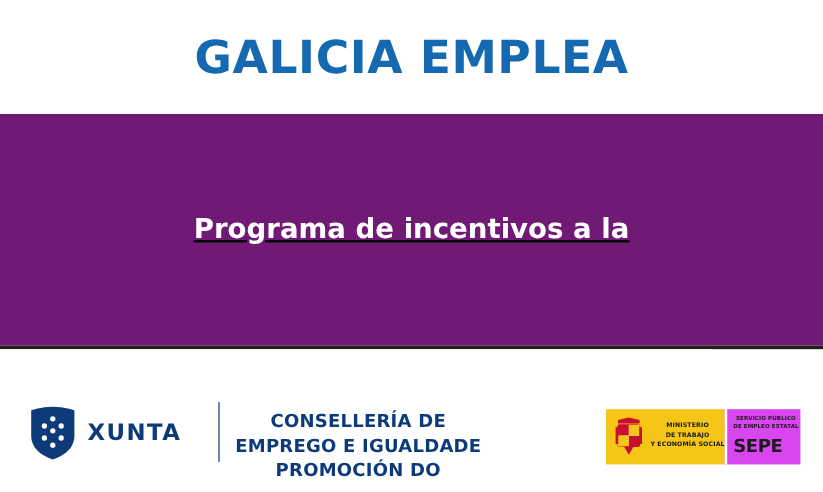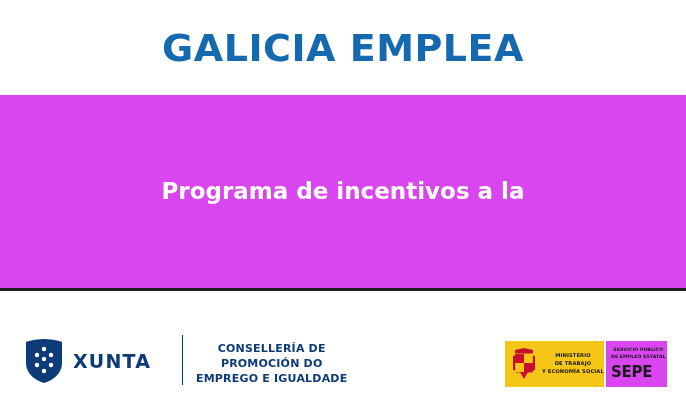--- a/index.html
+++ b/index.html
@@ -41,24 +41,25 @@
     font-family: "DejaVu Sans", sans-serif;
   }
 
   
   .blue-band {
     position: absolute;
     left: 0;
     top: 95px;
     width: 686px;
     height: 193px;
-    background: #d946ef;
+    background: #701a75;
     display: flex;
     align-items: center;
     justify-content: center;
+    text-decoration: underline;
   }
   .band-inner {
     width: 640px;
     text-align: center;
   }
   .subtitle {
     font-size: 23px;
     font-weight: bold;
     color: #ffffff;
     line-height: 1.42;
@@ -121,21 +122,21 @@
     width: 1px;
     height: 50px;
     background: #0d3b7a;
   }
   .conselleria {
     position: absolute;
     left: 196px;
     top: 50px;
     font-family: "DejaVu Sans", sans-serif;
     color: #0d3b7a;
-    font-size: 11px;
+    font-size: 15px;
     font-weight: bold;
     line-height: 1.38;
     letter-spacing: 0.2px;
   }
 
   
   .minist-block {
     position: absolute;
     left: 505px;
     top: 50px;
@@ -230,22 +231,22 @@
       </svg>
       <div class="xunta-words">
         <div class="l1">XUNTA</div>
       </div>
     </div>
 
     <div class="xunta-divider"></div>
 
     <div class="conselleria">
       <div>CONSELLERÍA DE</div>
+      <div>EMPREGO E IGUALDADE</div>
       <div>PROMOCIÓN DO</div>
-      <div>EMPREGO E IGUALDADE</div>
     </div>
 
     <div class="minist-block">
       <div class="minist-left">
         <svg class="coat" viewBox="0 0 26 34">
           <path d="M13 1 L22 3 L22 6 L4 6 L4 3 Z" fill="#c8102e"></path>
           <rect x="4" y="7" width="18" height="18" rx="1.5" fill="#ffffff" stroke="#c8102e" stroke-width="1"></rect>
           <rect x="4" y="7" width="9" height="9" fill="#c8102e"></rect>
           <rect x="13" y="16" width="9" height="9" fill="#c8102e"></rect>
           <rect x="13" y="7" width="9" height="9" fill="#f5c518"></rect>

